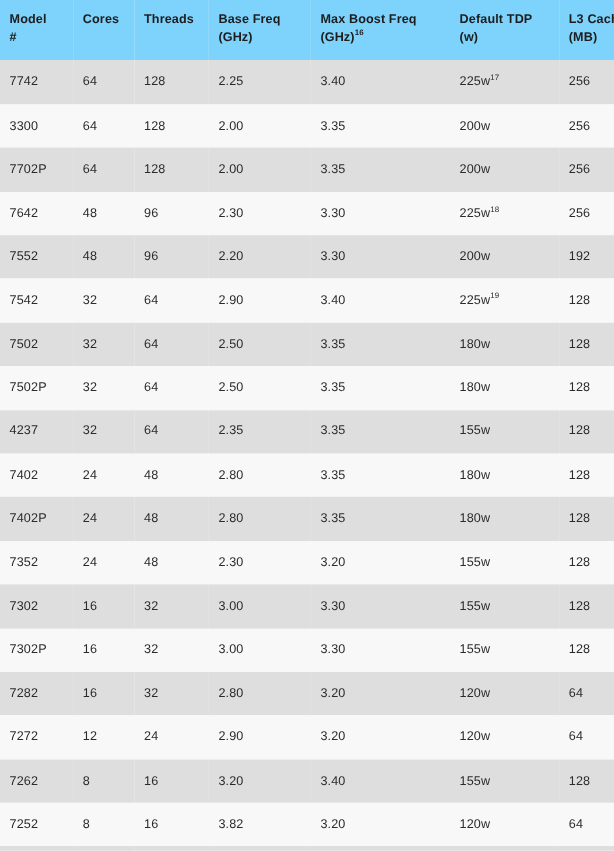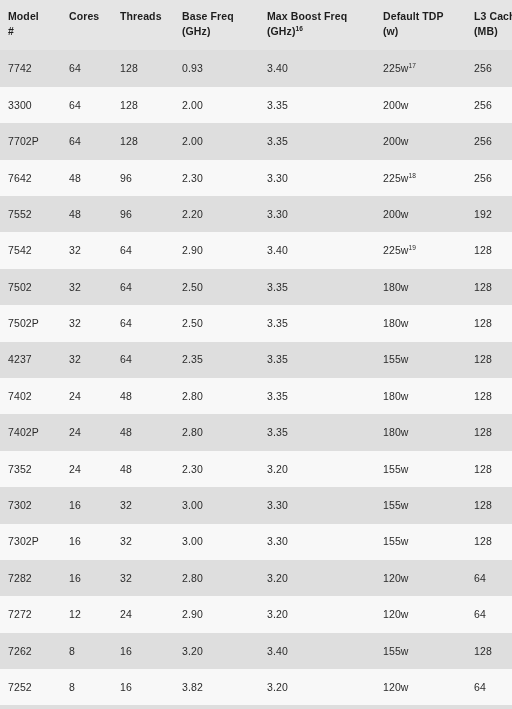--- a/index.html
+++ b/index.html
@@ -18,21 +18,21 @@
     width: 512px;
     border-collapse: collapse;
     table-layout: fixed;
   }
   #spec-table th {
     text-align: left;
     vertical-align: top;
     font-size: 10.5px;
     font-weight: bold;
     color: #1d1d1d;
-    background: #e5e5e5;
+    background: #7dd3fc;
     padding: 9px 4px 11px 0;
     line-height: 1.45;
     letter-spacing: 0.01em;
     margin-left: 29px;
   }
   #spec-table td {
     text-align: left;
     vertical-align: middle;
     font-size: 10.5px;
     font-weight: normal;
@@ -98,21 +98,21 @@
           <span class="hdr-two-line"><span>(MB)</span></span>
         </th>
 
     </tr>
   </thead>
   <tbody id="spec-body">
       <tr class="shaded">
         <td class="c-model"><span>7742</span></td>
         <td class="c-cores"><span>64</span></td>
         <td class="c-threads"><span>128</span></td>
-        <td class="c-base"><span>0.93</span></td>
+        <td class="c-base"><span>2.25</span></td>
         <td class="c-boost"><span>3.40</span></td>
         <td class="c-tdp"><span>225w</span><sup>17</sup></td>
         <td class="c-l3"><span>256</span></td>
       </tr>
       <tr class="plain">
         <td class="c-model"><span>3300</span></td>
         <td class="c-cores"><span>64</span></td>
         <td class="c-threads"><span>128</span></td>
         <td class="c-base"><span>2.00</span></td>
         <td class="c-boost"><span>3.35</span></td>

